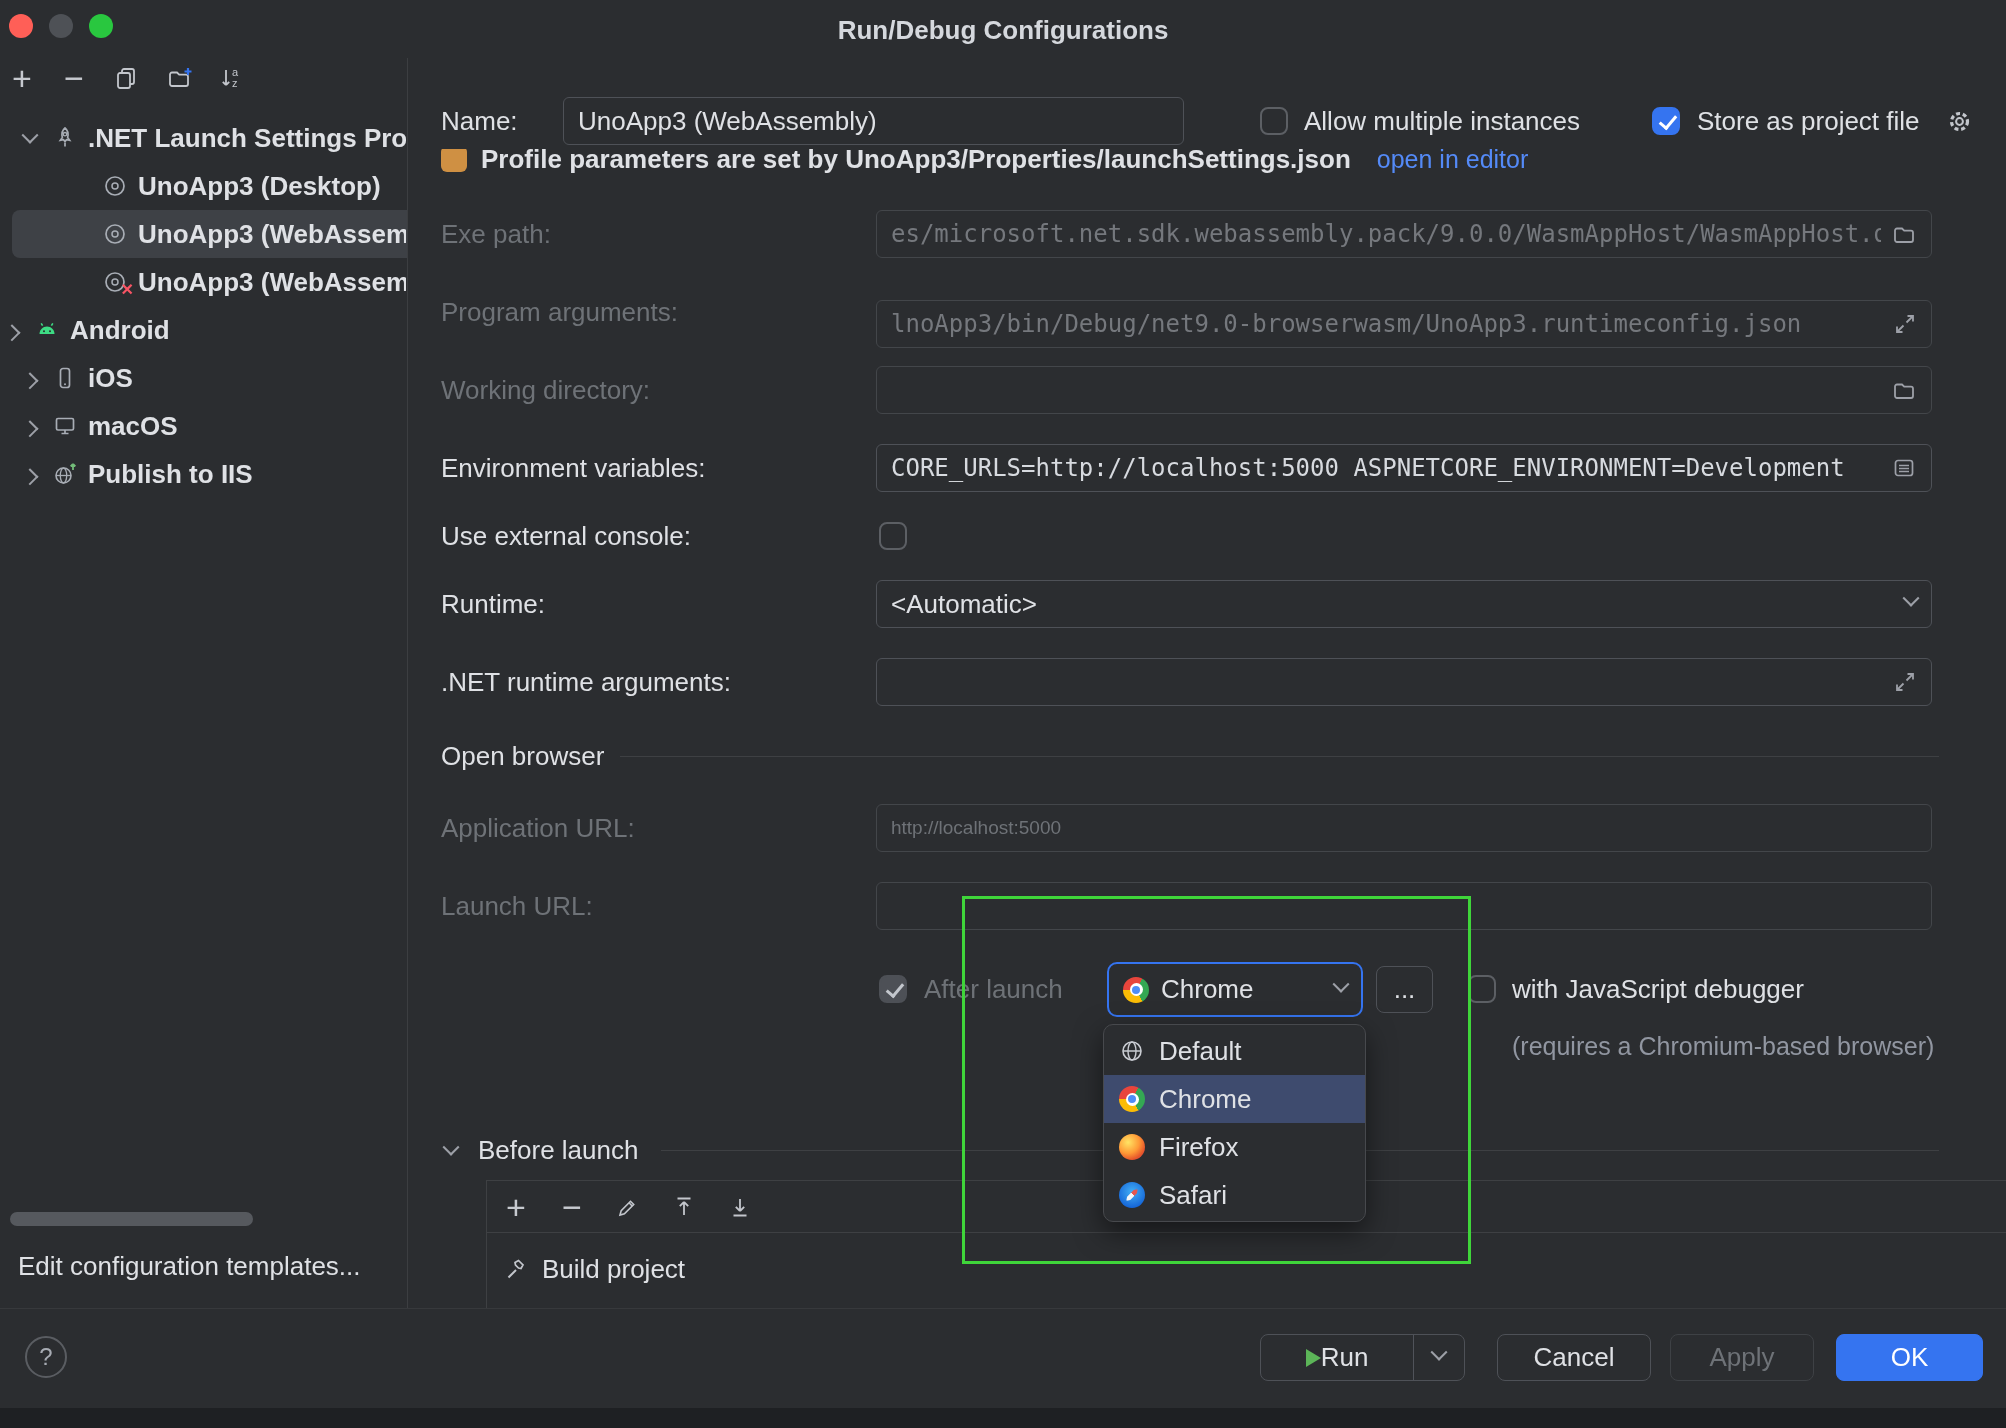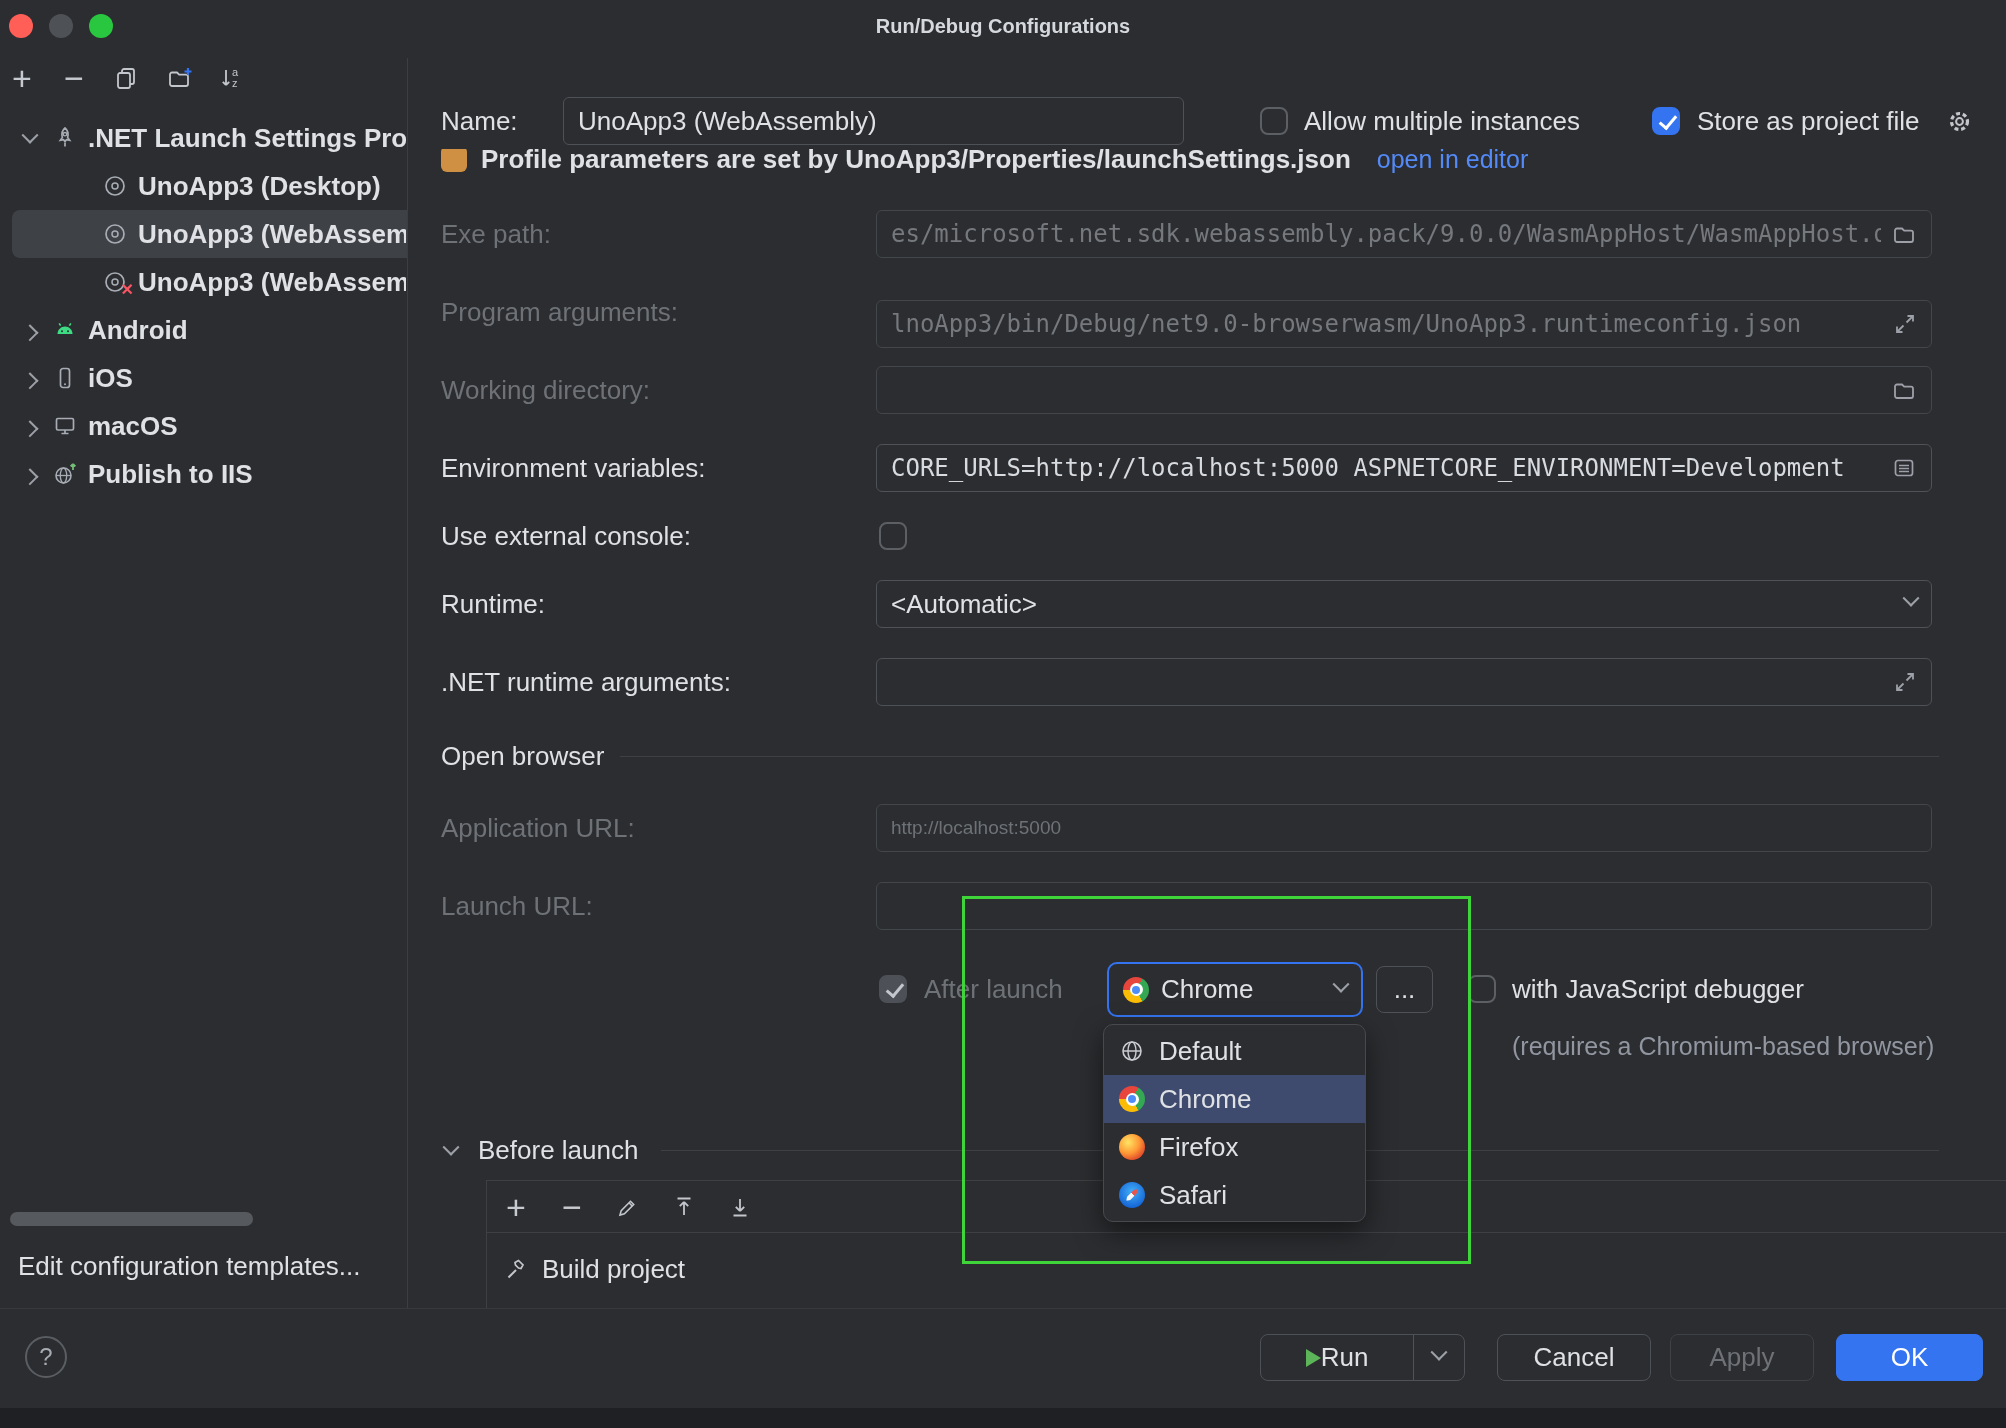--- a/index.html
+++ b/index.html
@@ -1,21 +1,21 @@
 <!DOCTYPE html>
 <html><head>
 <meta charset="utf-8">
 <style>
   html,body{margin:0;padding:0;background:#1e2023;}
   #stage{position:relative;width:2006px;height:1428px;background:#2b2d30;overflow:hidden;
          font-family:"Liberation Sans",sans-serif;color:#dfe1e5;}
   .abs{position:absolute;}
   
   .tl{position:absolute;top:14px;width:24px;height:24px;border-radius:50%;}
-  .title{position:absolute;left:0;right:0;top:15px;text-align:center;font-size:20px;font-weight:700;color:#d5d8dd;}
+  .title{position:absolute;left:0;right:0;top:15px;text-align:center;font-size:26px;font-weight:700;color:#d5d8dd;}
   
   .divider{position:absolute;left:407px;top:58px;width:1px;height:1250px;background:#3c3e41;}
   .tbi{position:absolute;top:62px;width:32px;height:32px;display:flex;align-items:center;justify-content:center;color:#c6c9cf;}
   .tbi .pm{font-size:34px;font-weight:300;line-height:30px;}
   .trow{position:absolute;left:0;width:406px;height:48px;display:flex;align-items:center;gap:10px;
         overflow:hidden;box-sizing:border-box;font-size:26px;font-weight:600;white-space:nowrap;}
   .selbg{position:absolute;left:12px;width:395px;height:48px;background:#3e4146;border-radius:8px 0 0 8px;}
   .chevbox{width:24px;height:24px;display:flex;align-items:center;justify-content:center;flex:none;}
   .chevd{display:inline-block;width:10px;height:10px;border-right:2.4px solid #9da0a8;border-bottom:2.4px solid #9da0a8;transform:rotate(45deg) translate(-2px,-2px);}
   .chevr{display:inline-block;width:10px;height:10px;border-right:2.4px solid #9da0a8;border-bottom:2.4px solid #9da0a8;transform:rotate(-45deg) translate(-2px,2px);}
@@ -164,21 +164,21 @@
     <span class="ticon">
       <svg width="26" height="26" viewBox="0 0 26 26">
           <circle cx="13" cy="13" r="9" fill="none" stroke="#a8adb5" stroke-width="1.7"></circle>
           <circle cx="13" cy="13" r="3" fill="none" stroke="#a8adb5" stroke-width="1.5"></circle>
         </svg>
       <span class="errbadge">✕</span>
     </span>
     <span>UnoApp3 (WebAssembly)</span>
   </div>
 
-  <div class="trow" style="top:306px;padding-left:18px">
+  <div class="trow" style="top:306px;">
     <span class="chevbox">
         <span class="chevr"></span>
       </span>
     <span class="ticon">
       <svg width="26" height="26" viewBox="0 0 26 26">
           <path d="M5.5 17c0-4.1 3.4-7.5 7.5-7.5s7.5 3.4 7.5 7.5z" fill="#3ddc84"></path>
           <path d="M8.6 8.6 7.2 6.4M17.4 8.6l1.4-2.2" stroke="#3ddc84" stroke-width="1.6"></path>
           <circle cx="10" cy="14.3" r="1" fill="#2b2d30"></circle>
           <circle cx="16" cy="14.3" r="1" fill="#2b2d30"></circle>
         </svg>

